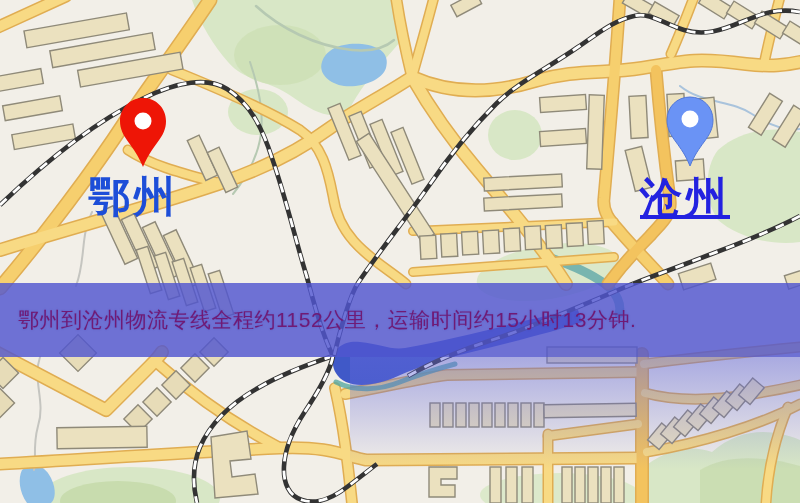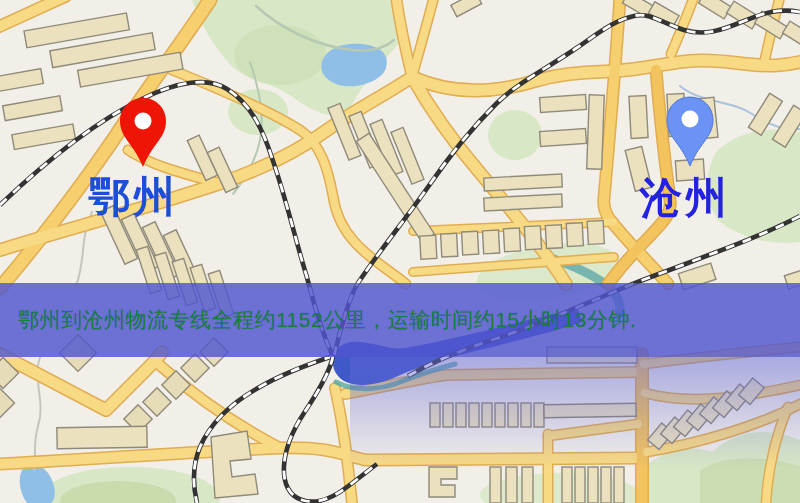--- a/index.html
+++ b/index.html
@@ -3,25 +3,25 @@
 <meta charset="utf-8">
 <style>
   html,body{margin:0;padding:0;background:#ffffff;}
   .stage{position:relative;width:800px;height:503px;overflow:hidden;
          font-family:"Liberation Sans","DejaVu Sans",sans-serif;background:#f2efe8;}
   .stage svg{position:absolute;left:0;top:0;}
   .marker-label{position:absolute;font-weight:700;font-size:42px;line-height:1;
                 letter-spacing:3px;white-space:nowrap;pointer-events:none;
                 font-family:"Liberation Sans","DejaVu Sans",sans-serif;}
   .marker-label.ezhou{left:88px;top:176px;color:#1d4ed8;}
-  .marker-label.cangzhou{left:640px;top:177px;color:#2322e0;}
+  .marker-label.cangzhou{left:640px;top:177px;color:#2322e0;text-decoration:underline;}
   .banner{position:absolute;left:0;top:283px;width:100%;height:74px;
           background:rgba(81,85,208,0.82);display:flex;align-items:center;
           box-sizing:border-box;padding:0 16px 0 18px;}
-  .banner-text{color:#15803d;font-size:21px;letter-spacing:0.5px;white-space:nowrap;
+  .banner-text{color:#701a75;font-size:21px;letter-spacing:0.5px;white-space:nowrap;
                text-shadow:0 0 2px rgba(60,60,160,0.35);}
 </style>
 </head>
 <body>
 
 <div class="stage">
 
 <svg width="800" height="503" viewBox="0 0 800 503">
   <defs>
 

